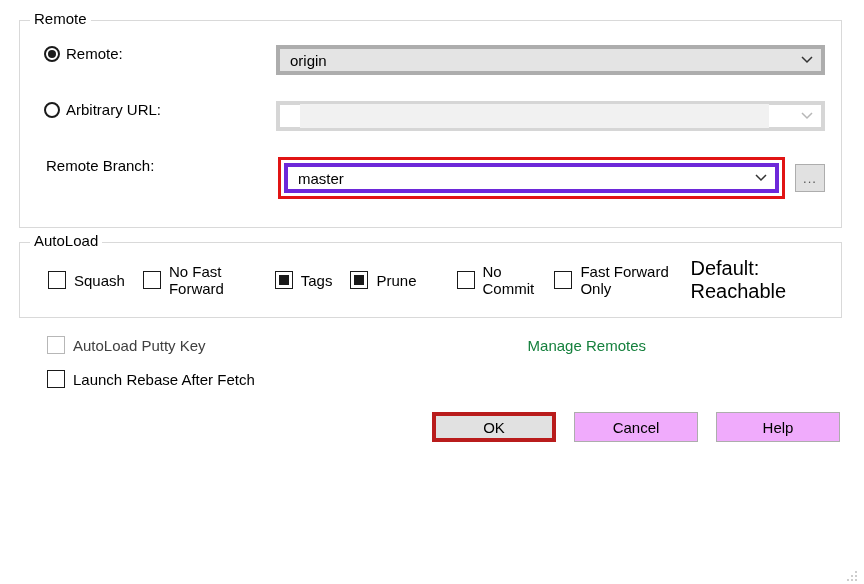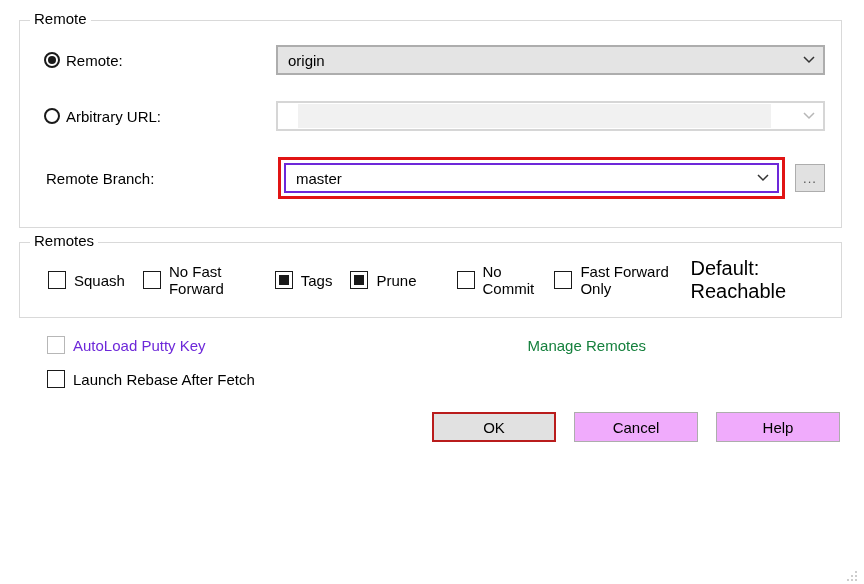--- a/index.html
+++ b/index.html
@@ -35,21 +35,21 @@
     left: 10px;
     background: #fff;
     padding: 0 4px;
     font-size: 15px;
   }
 
   
   .remote-group { padding-bottom: 28px; }
   .remote-row {
     display: flex;
-    align-items: center;
+    align-items: flex-start;
     margin: 8px 0 26px 8px;
   }
   .remote-row.last { margin-bottom: 0; }
   .lhs {
     display: flex;
     align-items: center;
     width: 232px;
     flex: 0 0 232px;
   }
 
@@ -71,21 +71,21 @@
     width: 8px; height: 8px;
     border-radius: 50%;
     background: #1a1a1a;
   }
   .label { font-size: 15px; }
 
   
   .combo {
     height: 30px;
     box-sizing: border-box;
-    border: 2px solid #6d28d9;
+    border: 4px solid #6d28d9;
     display: flex;
     align-items: center;
     padding: 0 26px 0 10px;
     position: relative;
     background: #fff;
     flex: 1;
   }
   .combo.filled {
     background: #e4e4e4;
     border-color: #adadad;
@@ -161,21 +161,21 @@
     flex: 0 0 18px;
   }
   .checkbox.indeterminate::after {
     content: "";
     width: 10px; height: 10px;
     background: #1a1a1a;
   }
   .checkbox.disabled {
     border-color: #b7b7b7;
   }
-  .opt-row.disabled .label { color: #6d28d9; }
+  .opt-row.disabled .label { color: #404040; }
 
   .static-text { font-size: 20px; }
 
   
   .bottom-area {
     margin: 16px 8px 0 16px;
     padding: 0 16px 0 28px;
   }
   .bottom-row1 {
     display: flex;
@@ -207,21 +207,21 @@
     height: 30px;
     border: 1px solid #adadad;
     background: #f0abfc;
     display: inline-flex;
     align-items: center;
     justify-content: center;
     font-size: 15px;
     box-sizing: border-box;
   }
   .btn.primary {
-    border: 2px solid #b91c1c;
+    border: 4px solid #b91c1c;
     background: #e1e1e1;
   }
 
   .resize-grip {
     position: absolute;
     right: 2px;
     bottom: 2px;
     width: 14px; height: 14px;
     color: #bdbdbd;
   }
@@ -283,21 +283,21 @@
                 </svg>
             </span>
           </div>
         </div>
         <span class="more-btn">...</span>
       </div>
     </div>
   </div>
 
   <div class="groupbox options-group">
-    <span class="legend">Remotes</span>
+    <span class="legend">AutoLoad</span>
 
     <div class="opt-columns">
       <div class="opt-col">
         <div class="opt-row">
           <span class="checkbox"></span>
           <span class="label">Squash</span>
         </div>
         <div class="opt-row">
           <span class="checkbox"></span>
           <span class="label">No Fast Forward</span>

